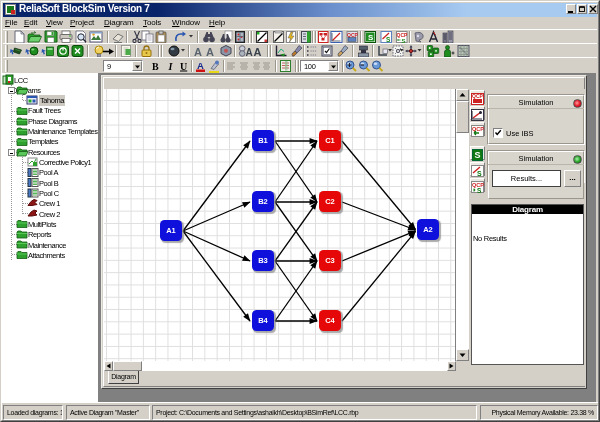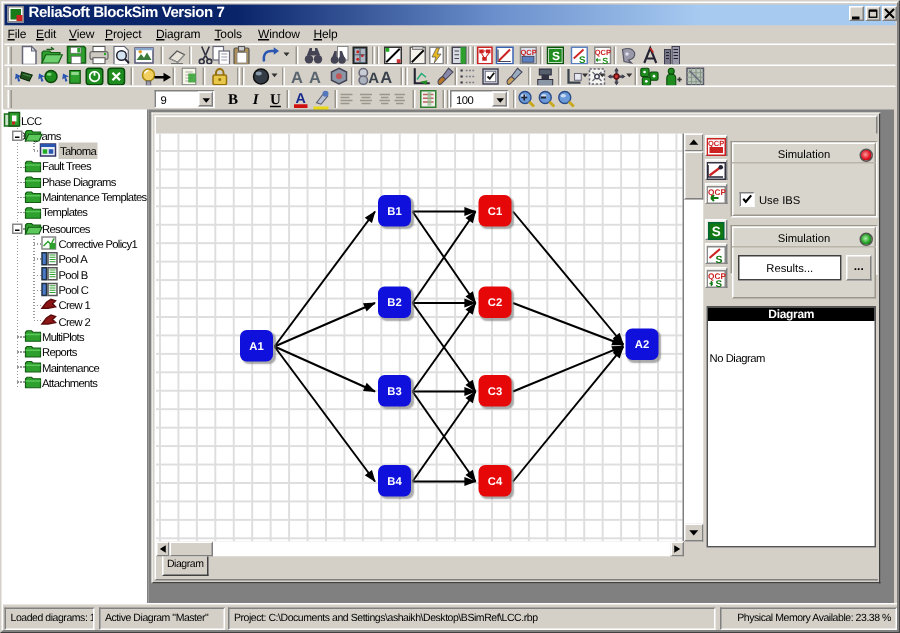--- a/index.html
+++ b/index.html
@@ -715,21 +715,21 @@
      <div class="abs" style="left:0;top:0;width:96px;height:48px;border:1px solid;border-color:#fff #9a968c #9a968c #fff;background:#D8D5CC"></div>
      <div class="abs" style="left:0px;top:1px;width:96px;height:13px;border-bottom:1px solid #b9b5aa;text-align:center;font-size:7.5px;line-height:13px">Simulation</div>
      <div class="abs" style="left:85px;top:4px;width:9px;height:9px;border-radius:50%;background:radial-gradient(circle at 3px 3px,#aaf0aa,#22a022 55%,#0a520a);border:1px solid #555"></div>
      <div class="abs" style="left:4px;top:19px;width:69px;height:17px;background:#fff;border:1px solid #404040;text-align:center;font-size:7.5px;line-height:16px">Results...</div>
      <div class="abs raise" style="left:76px;top:19px;width:17px;height:17px;background:#D4D0C8;text-align:center;font-size:8px;font-weight:bold;line-height:14px">...</div>
    </div>
 
    <div class="abs" style="left:2px;top:115px;width:113px;height:161px;background:#fff;border:1px solid #555">
      <div class="abs" style="left:0;top:0;width:111px;height:9px;background:#000;color:#fff;font-size:8px;font-weight:bold;text-align:center;line-height:9px;letter-spacing:-0.2px">Diagram</div>
      <div class="abs" style="left:0;top:29px;width:111px;height:10px;font-size:7.5px;letter-spacing:-0.3px;line-height:10px">
-          <span style="position:absolute;left:1px">No Diagram</span>
+          <span style="position:absolute;left:1px">No Results</span>
         </div>
    </div>
  </div>
 
  <div class="abs" style="left:2px;top:285px;width:352px;height:10px;background:#fff">
    <div class="abs raise" style="left:0;top:0;width:9px;height:10px;background:#D4D0C8">
         <svg width="7" height="8" style="position:absolute;left:0;top:0;display:block">
           <path d="M1.5 4 L5.5 1.5 L5.5 6.5 z" fill="#000"></path>
         </svg>
       </div>

